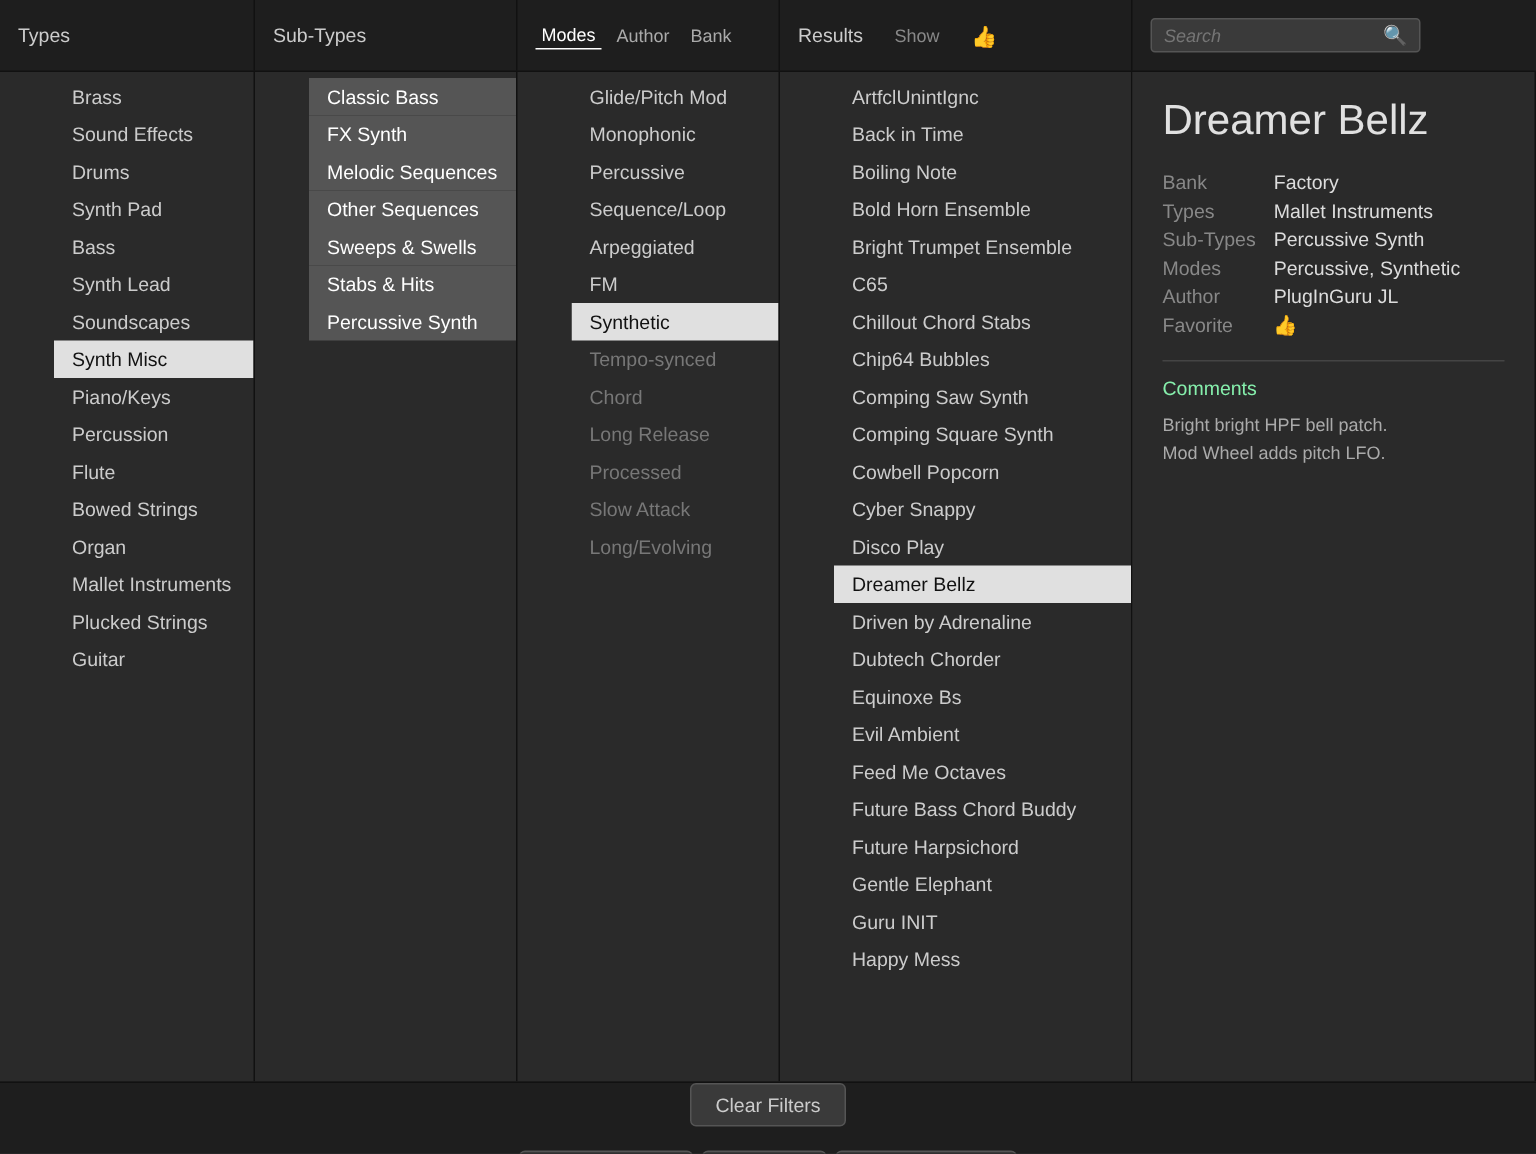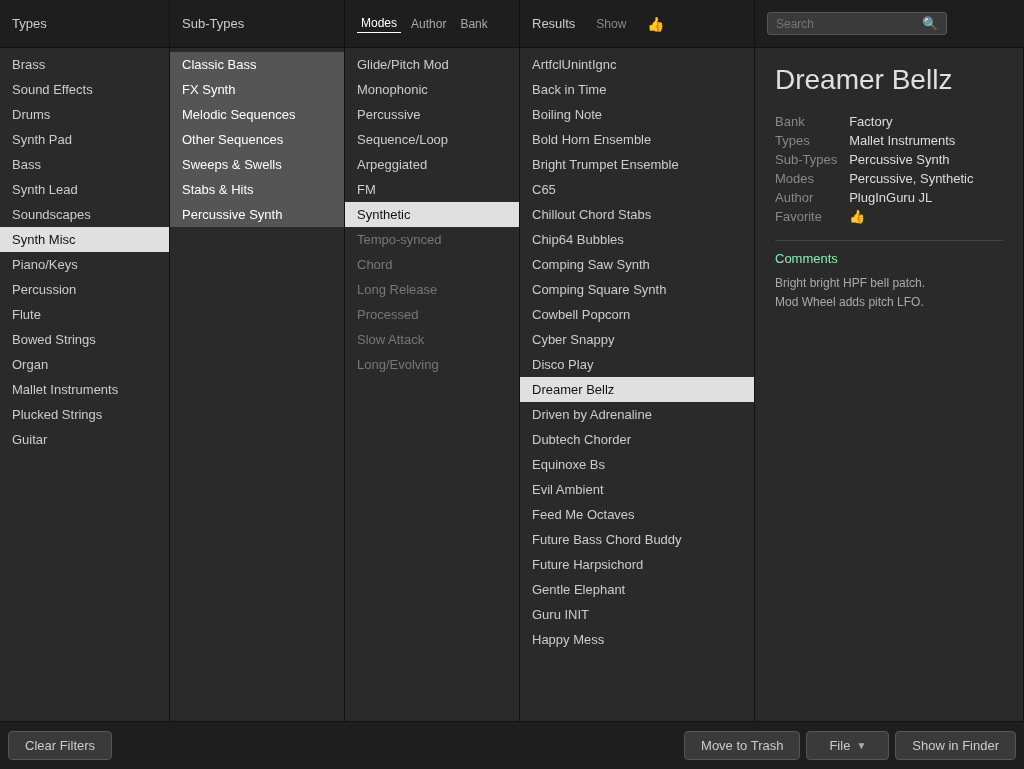--- a/index.html
+++ b/index.html
@@ -65,20 +65,21 @@
       padding: 3px 8px;
       gap: 6px;
     }
     .search-input {
       background: transparent;
       border: none;
       outline: none;
       color: #ccc;
       font-size: 12px;
       width: 140px;
+      font-style: italic;
     }
     .search-icon { color: #888; font-size: 13px; }
 
     
     .main {
       display: flex;
       flex: 1;
       overflow: hidden;
     }
 
@@ -92,20 +93,21 @@
     .col-types { width: 170px; }
     .col-subtypes { width: 175px; }
     .col-modes { width: 175px; }
     .col-results { width: 235px; }
     .col-detail { flex: 1; background: #2a2a2a; }
 
     .col-list {
       flex: 1;
       overflow-y: auto;
       padding: 4px 0;
+      margin-left: 36px;
     }
     .col-list::-webkit-scrollbar { width: 6px; }
     .col-list::-webkit-scrollbar-track { background: #222; }
     .col-list::-webkit-scrollbar-thumb { background: #555; border-radius: 3px; }
 
     .list-item {
       padding: 5px 12px;
       font-size: 13px;
       color: #ccc;
       cursor: pointer;
@@ -159,20 +161,21 @@
     
     .footer {
       display: flex;
       align-items: center;
       background: #1e1e1e;
       border-top: 1px solid #111;
       height: 48px;
       padding: 0 8px;
       gap: 8px;
       flex-shrink: 0;
+      flex-direction: column;
     }
     .footer-btn {
       background: #3a3a3a;
       border: 1px solid #555;
       color: #ccc;
       font-size: 13px;
       padding: 6px 16px;
       border-radius: 4px;
       cursor: pointer;
     }

